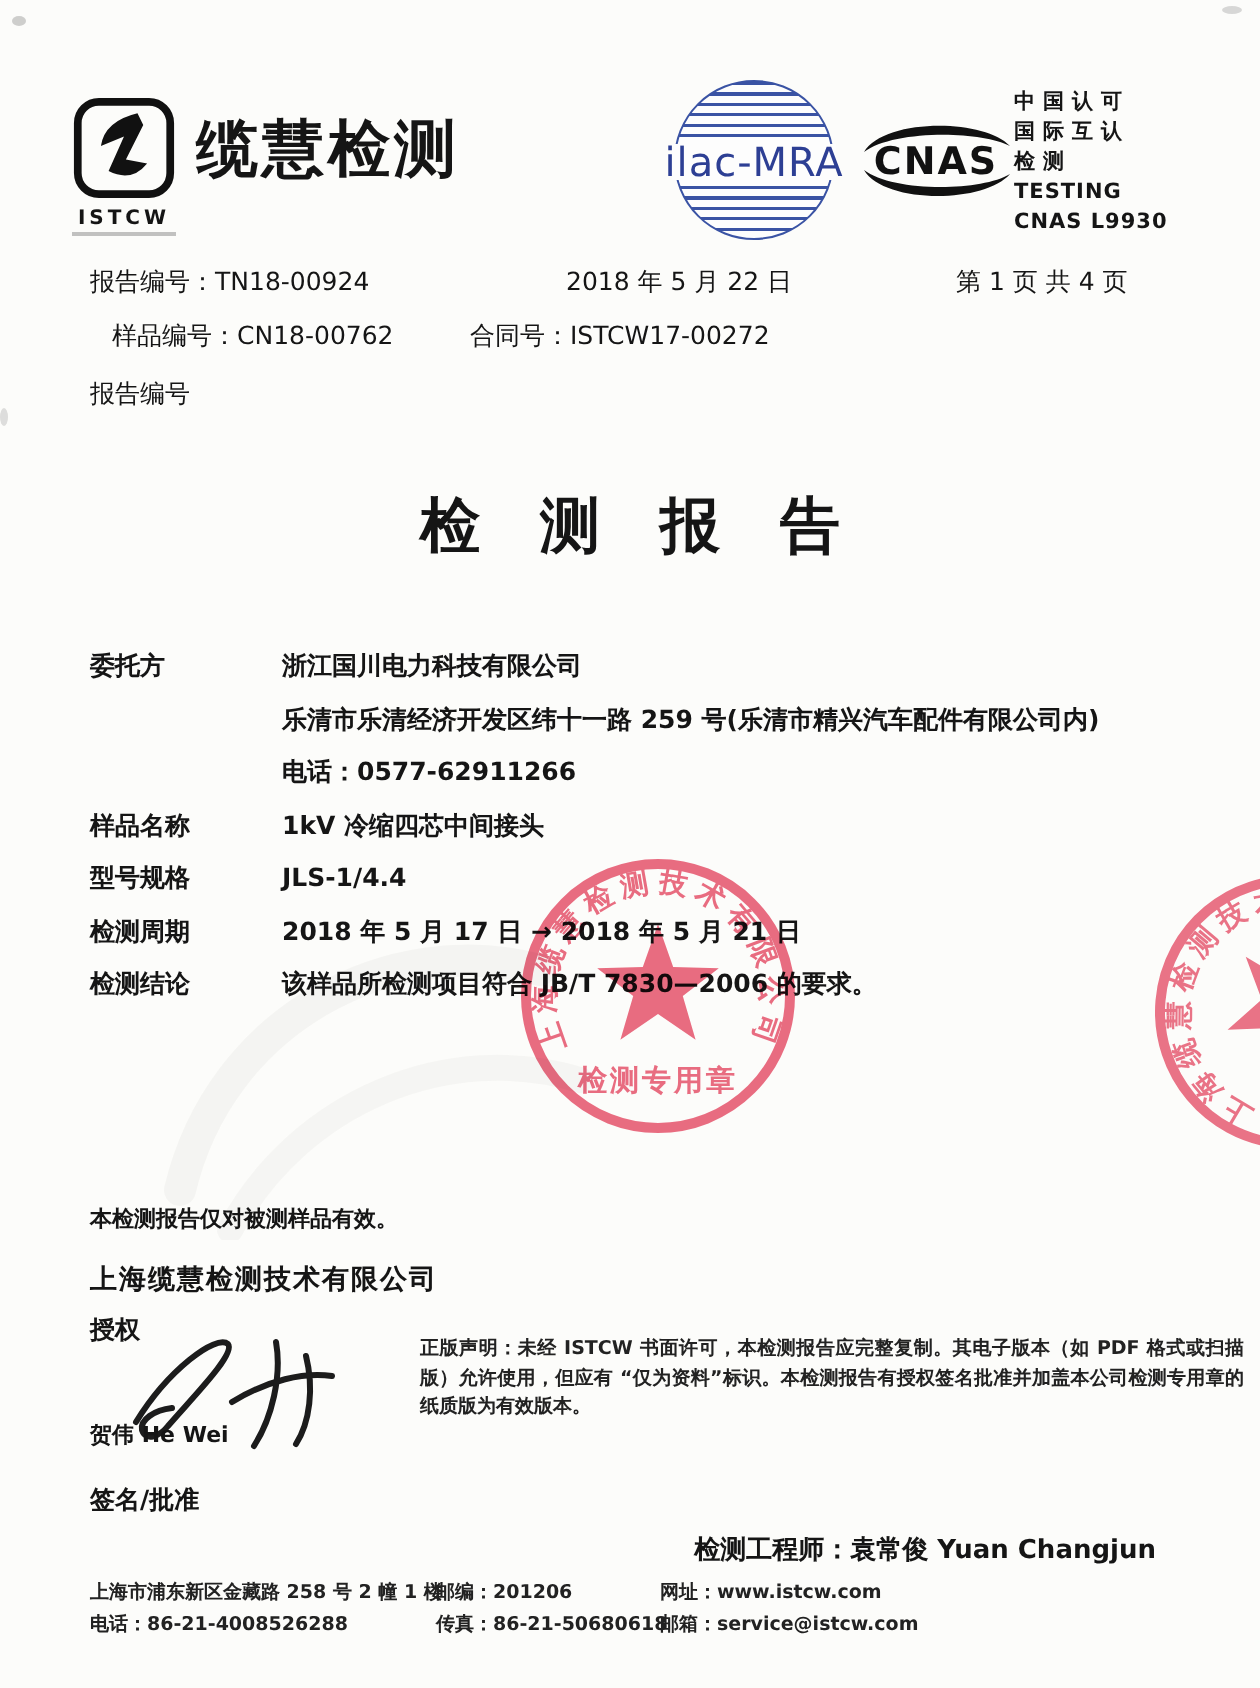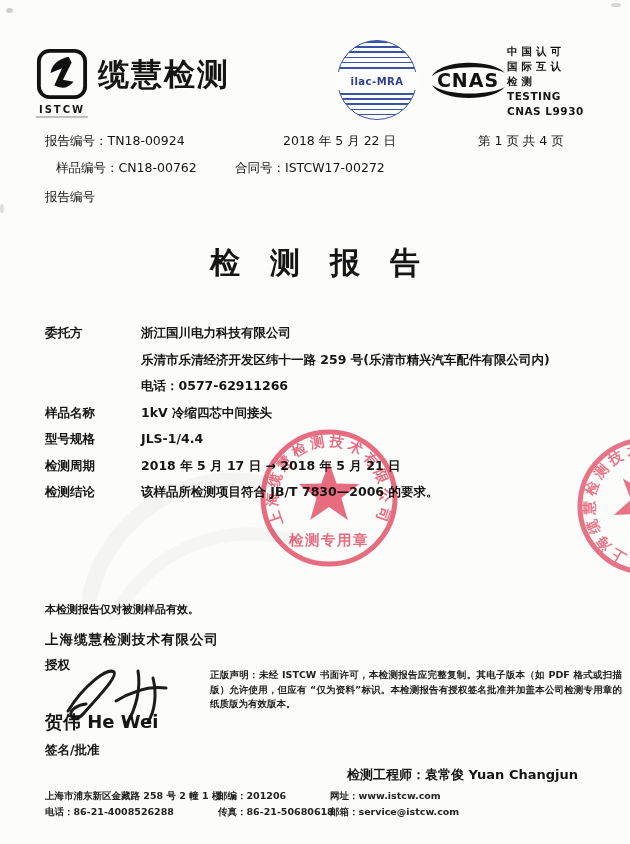--- a/index.html
+++ b/index.html
@@ -29,21 +29,21 @@
   .hdr-ilac{left:337px;top:40px;width:80px;height:80px;}
   .ilac-circle{
     width:80px;height:80px;border-radius:50%;
     background:repeating-linear-gradient(180deg,#3a53a4 0 1.6px,#fdfdfd 1.6px 5.2px);
     border:1px solid #3a53a4;position:relative;box-sizing:border-box;
   }
   .ilac-band{
     position:absolute;left:-2px;right:-2px;top:31px;height:18px;background:#fdfdfd;
     display:flex;align-items:center;justify-content:center;
   }
-  .ilac-text{font-size:10px;font-weight:700;color:#2d3f94;letter-spacing:.5px;white-space:nowrap;}
+  .ilac-text{font-size:20px;font-weight:400;color:#2d3f94;letter-spacing:.5px;white-space:nowrap;}
 
   .hdr-cnas{left:426px;top:56px;}
   .hdr-accred{left:507px;top:44px;line-height:15px;white-space:nowrap;}
   .accred-zh{font-size:10.5px;font-weight:800;letter-spacing:4px;}
   .accred-en{font-size:10.5px;font-weight:800;letter-spacing:.5px;}
 
   
   .meta{font-size:12.5px;font-weight:normal;white-space:nowrap;text-align:center;}
   .r1-left{left:45px;top:133px;}
   .r1-date{left:283px;top:133px;}
@@ -68,21 +68,21 @@
   .stamp{opacity:.84;mix-blend-mode:multiply;pointer-events:none;}
   .stamp-main{left:259px;top:428px;}
   .stamp-side{left:576px;top:436px;transform:rotate(-40deg);opacity:.8;}
   .stamp text{font-family:"DejaVu Sans",sans-serif;}
 
   
   .validity{left:45px;top:602px;font-size:11px;font-weight:bold;}
   .company{left:45px;top:631px;font-size:13.5px;font-weight:bold;letter-spacing:1px;}
   .authorize{left:45px;top:657px;font-size:12.5px;font-weight:bold;}
   .signature{left:50px;top:655px;}
-  .signer-name{left:45px;top:710px;font-size:18px;font-weight:bold;}
+  .signer-name{left:45px;top:710px;font-size:11px;font-weight:bold;}
   .sign-label{left:45px;top:742px;font-size:12.5px;font-weight:bold;}
   .disclaimer{
     left:210px;top:668px;width:412px;
     font-size:9.5px;line-height:1.55;font-weight:600;color:#222;text-align:justify;
   }
   .engineer{right:52px;top:766px;font-size:13px;font-weight:bold;white-space:nowrap;}
 
   
   .contact{font-size:9.5px;font-weight:700;color:#222;white-space:nowrap;}
   .c-addr{left:45px;top:790px;}

